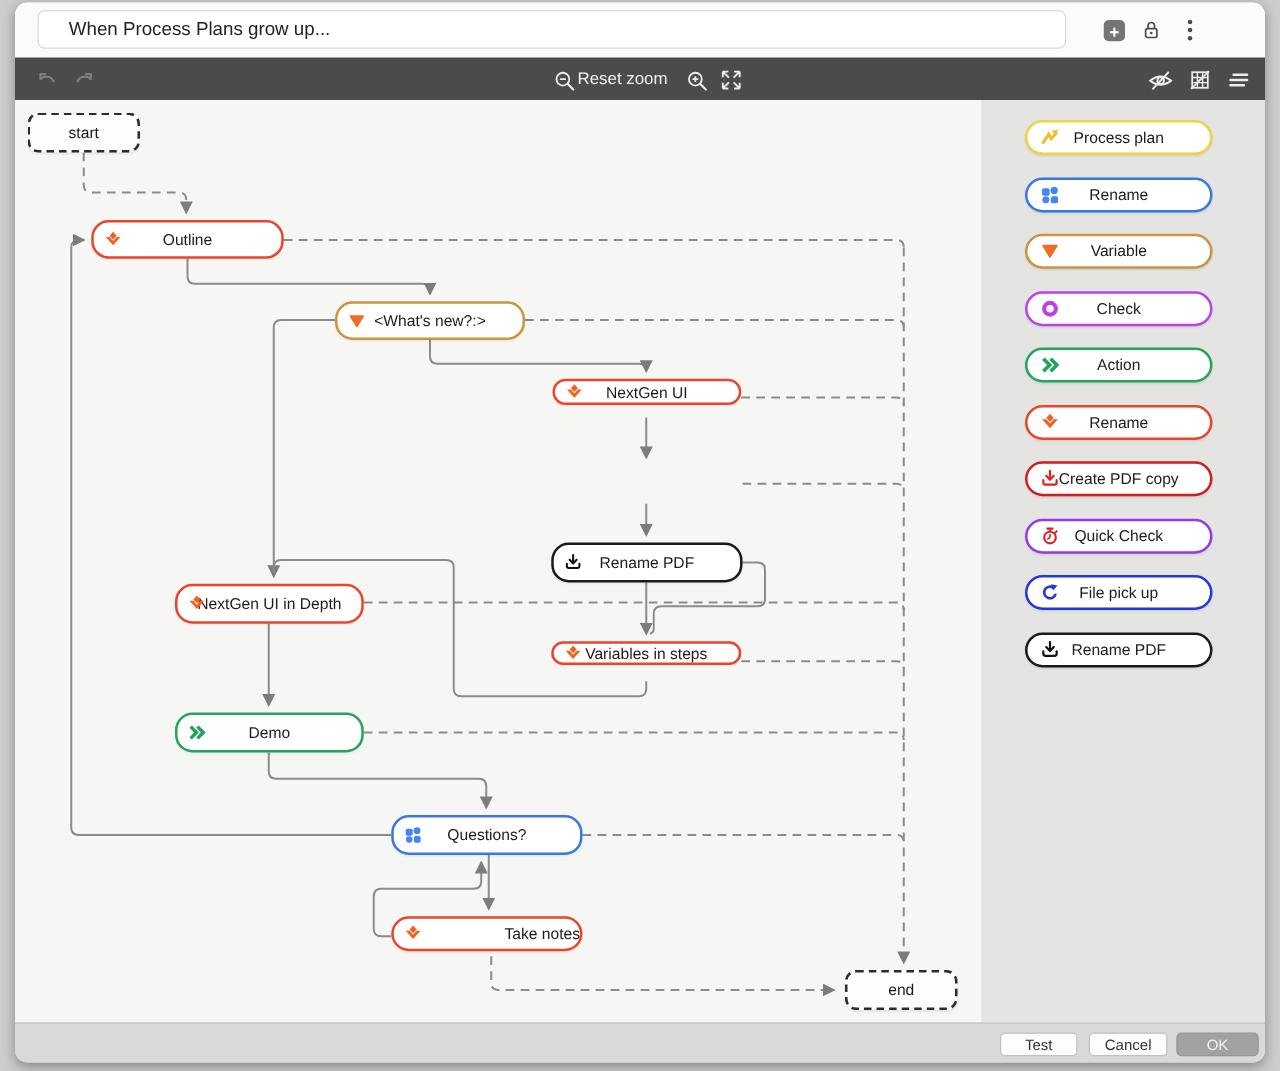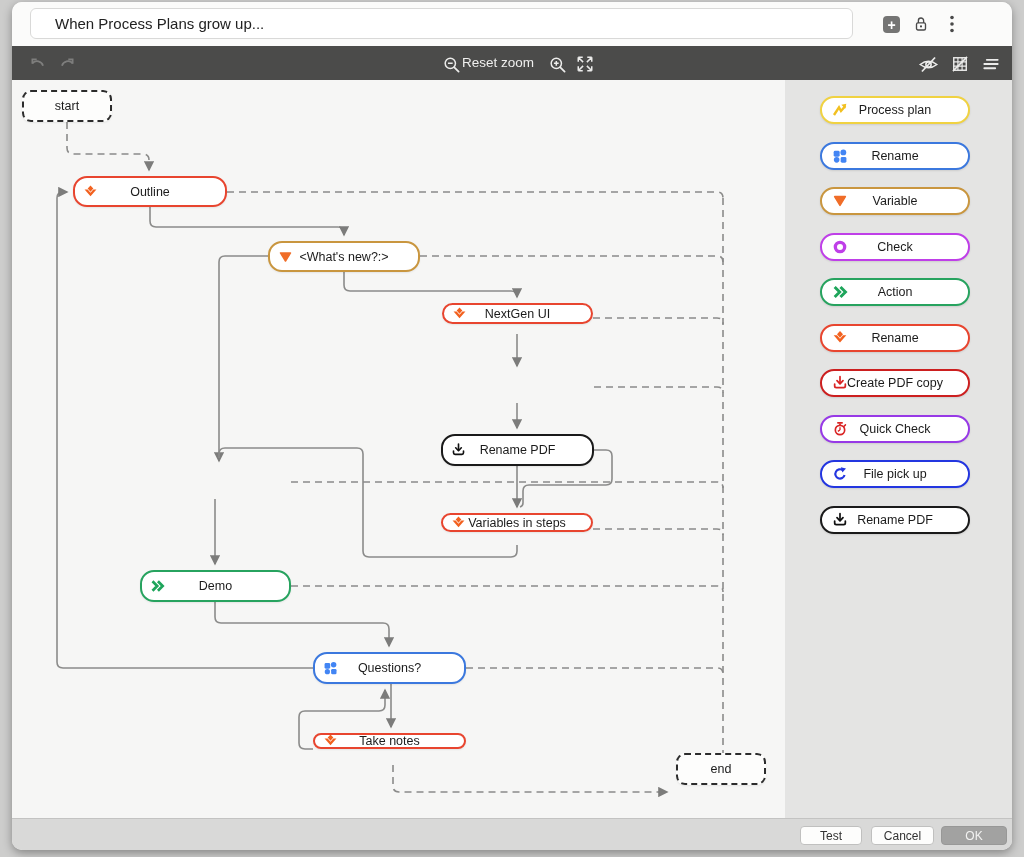--- a/index.html
+++ b/index.html
@@ -249,20 +249,28 @@
 
   <div class="node" style="left:429px;top:432px;width:153px;height:32px;border-color:#1a1a1a;">
     <span class="ic">
         <svg width="15" height="15" viewBox="0 0 24 24" style="color:#111">
           <use href="#i-download"></use>
         </svg>
       </span>
     <span>Rename PDF</span>
   </div>
 
+  <div class="node" style="left:128px;top:465px;width:151px;height:32px;border-color:#e8452f;">
+    <span class="ic">
+        <svg width="15" height="15" viewBox="0 0 24 24" style="color:#f2611f">
+          <use href="#i-fixup"></use>
+        </svg>
+      </span>
+    <span>NextGen UI in Depth</span>
+  </div>
 
   <div class="node" style="left:429px;top:511px;width:152px;height:19px;border-color:#e8452f;">
     <span class="ic">
         <svg width="15" height="15" viewBox="0 0 24 24" style="color:#f2611f">
           <use href="#i-fixup"></use>
         </svg>
       </span>
     <span>Variables in steps</span>
   </div>
 
@@ -277,30 +285,30 @@
 
   <div class="node" style="left:301px;top:650px;width:153px;height:32px;border-color:#3b78de;">
     <span class="ic">
         <svg width="15" height="15" viewBox="0 0 24 24" style="color:#4285f4">
           <use href="#i-profile"></use>
         </svg>
       </span>
     <span>Questions?</span>
   </div>
 
-  <div class="node" style="left:301px;top:731px;width:153px;height:16px;border-color:#e8452f;">
+  <div class="node" style="left:301px;top:731px;width:153px;height:28px;border-color:#e8452f;justify-content:flex-end;">
     <span class="ic">
         <svg width="15" height="15" viewBox="0 0 24 24" style="color:#f2611f">
           <use href="#i-fixup"></use>
         </svg>
       </span>
     <span>Take notes</span>
   </div>
 
-  <div class="node terminal" style="left:664px;top:751px;width:90px;height:32px;">
+  <div class="node terminal" style="left:664px;top:774px;width:90px;height:32px;">
     <span>end</span>
   </div>
 
   <div class="sidepanel"></div>
 
   <div class="pal" style="top:94px;border-color:#f0d242;">
     <span class="ic">
         <svg width="16" height="16" viewBox="0 0 24 24" style="color:#f2c020">
           <use href="#i-plan"></use>
         </svg>

